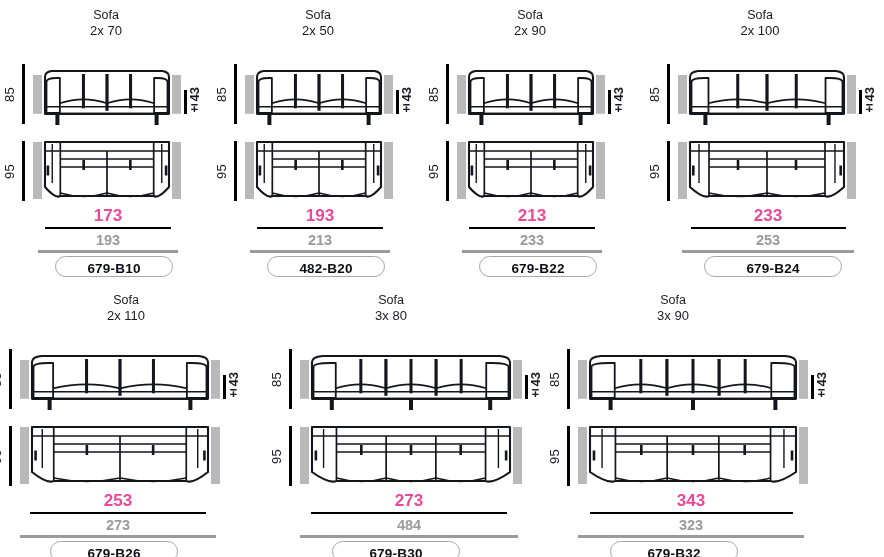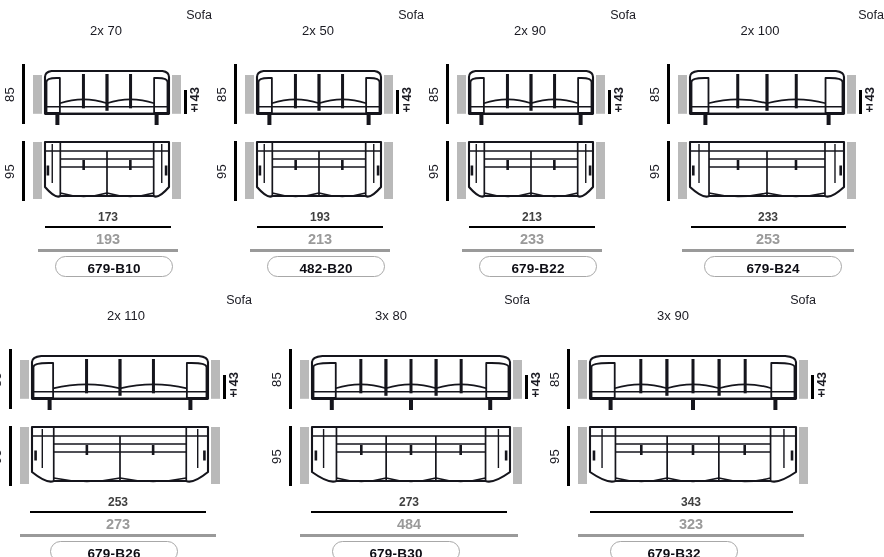--- a/index.html
+++ b/index.html
@@ -33,21 +33,20 @@
     top: 0;
     width: 100%;
     text-align: center;
     line-height: 1.18;
     white-space: nowrap;
   }
   .title-line1 {
     display: block;
     font-size: 12.5px;
     color: #1a1a22;
-    text-align: right;
   }
   .title-line2 {
     display: block;
     font-size: 13px;
     color: #1a1a22;
   }
 
   
   .vdim {
     position: absolute;
@@ -101,23 +100,23 @@
   
   .wdim {
     position: absolute;
   }
   .wdim-val {
     text-align: center;
     line-height: 1.1;
     white-space: nowrap;
   }
   .wdim-inner-val {
-    font-size: 12px;
+    font-size: 17px;
     font-weight: 700;
-    color: #404040;
+    color: #ec4899;
   }
   .wdim-outer-val {
     font-size: 14.5px;
     font-weight: 700;
     color: #9a9a9a;
   }
   .rule-black {
     height: 2.6px;
     background: #000000;
     margin: 1px auto 2px auto;

